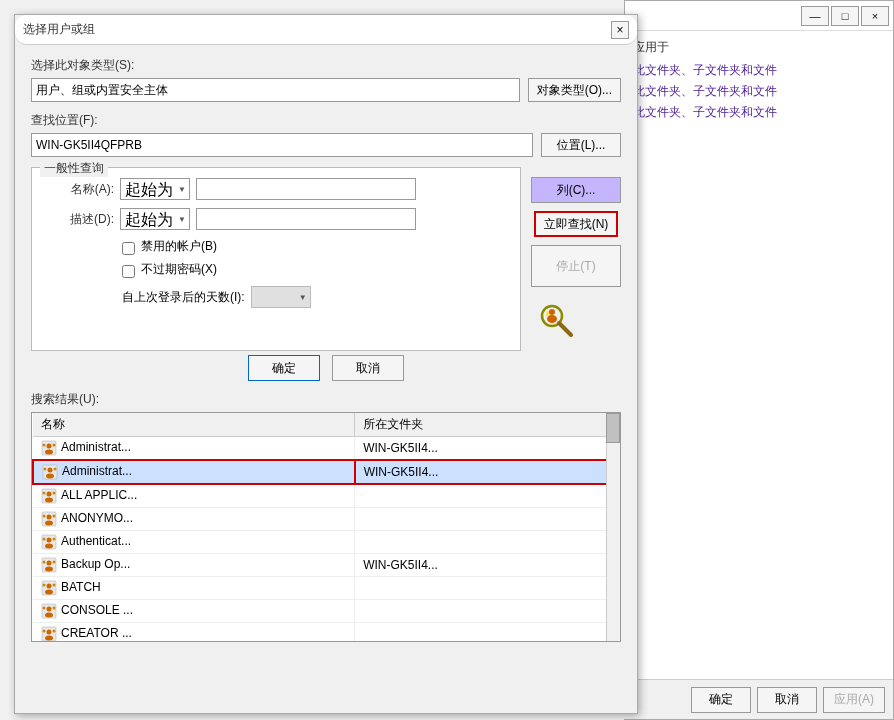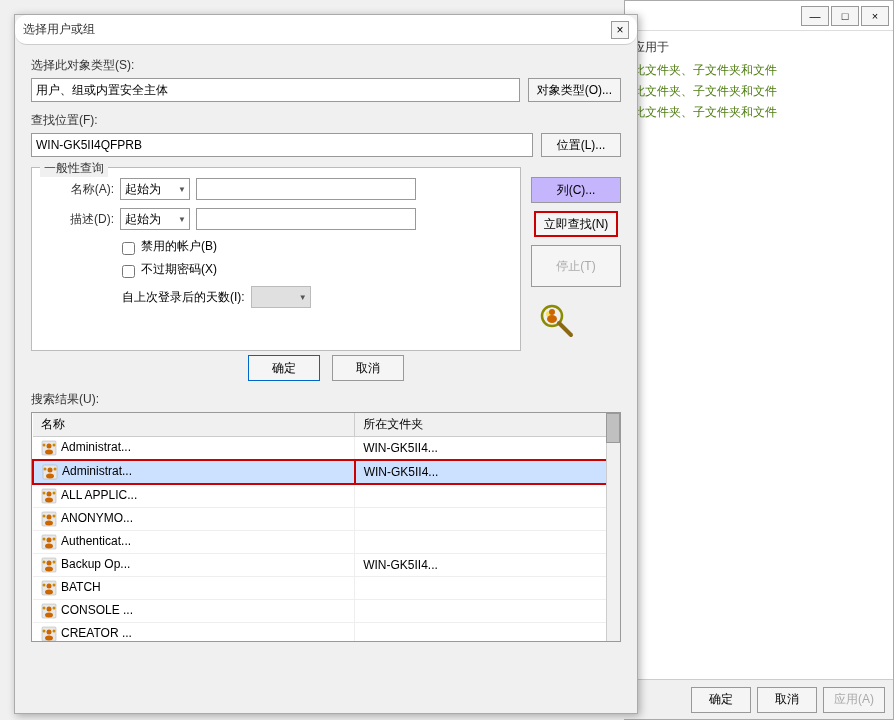--- a/index.html
+++ b/index.html
@@ -42,21 +42,21 @@
       justify-content: center;
       margin-left: 2px;
       cursor: pointer;
       font-size: 11px;
     }
     .bg-content {
       padding: 8px;
     }
     .bg-apply-col {
       font-size: 12px;
-      color: #4d7c0f;
+      color: #4c1d95;
     }
     .bg-apply-col div {
       margin-bottom: 4px;
     }
     .bg-bottom-bar {
       position: absolute;
       bottom: 0;
       right: 0;
       width: 270px;
       height: 40px;
@@ -181,21 +181,21 @@
       width: 70px;
       font-size: 12px;
       color: #333;
       text-align: right;
     }
     .form-select {
       width: 70px;
       height: 22px;
       border: 1px solid #999;
       background: #fff;
-      font-size: 12px;
+      font-size: 16px;
       appearance: none;
       padding: 0 4px;
       position: relative;
     }
     .form-select-wrapper {
       position: relative;
       display: inline-block;
     }
     .form-select-wrapper::after {
       content: '▼';

